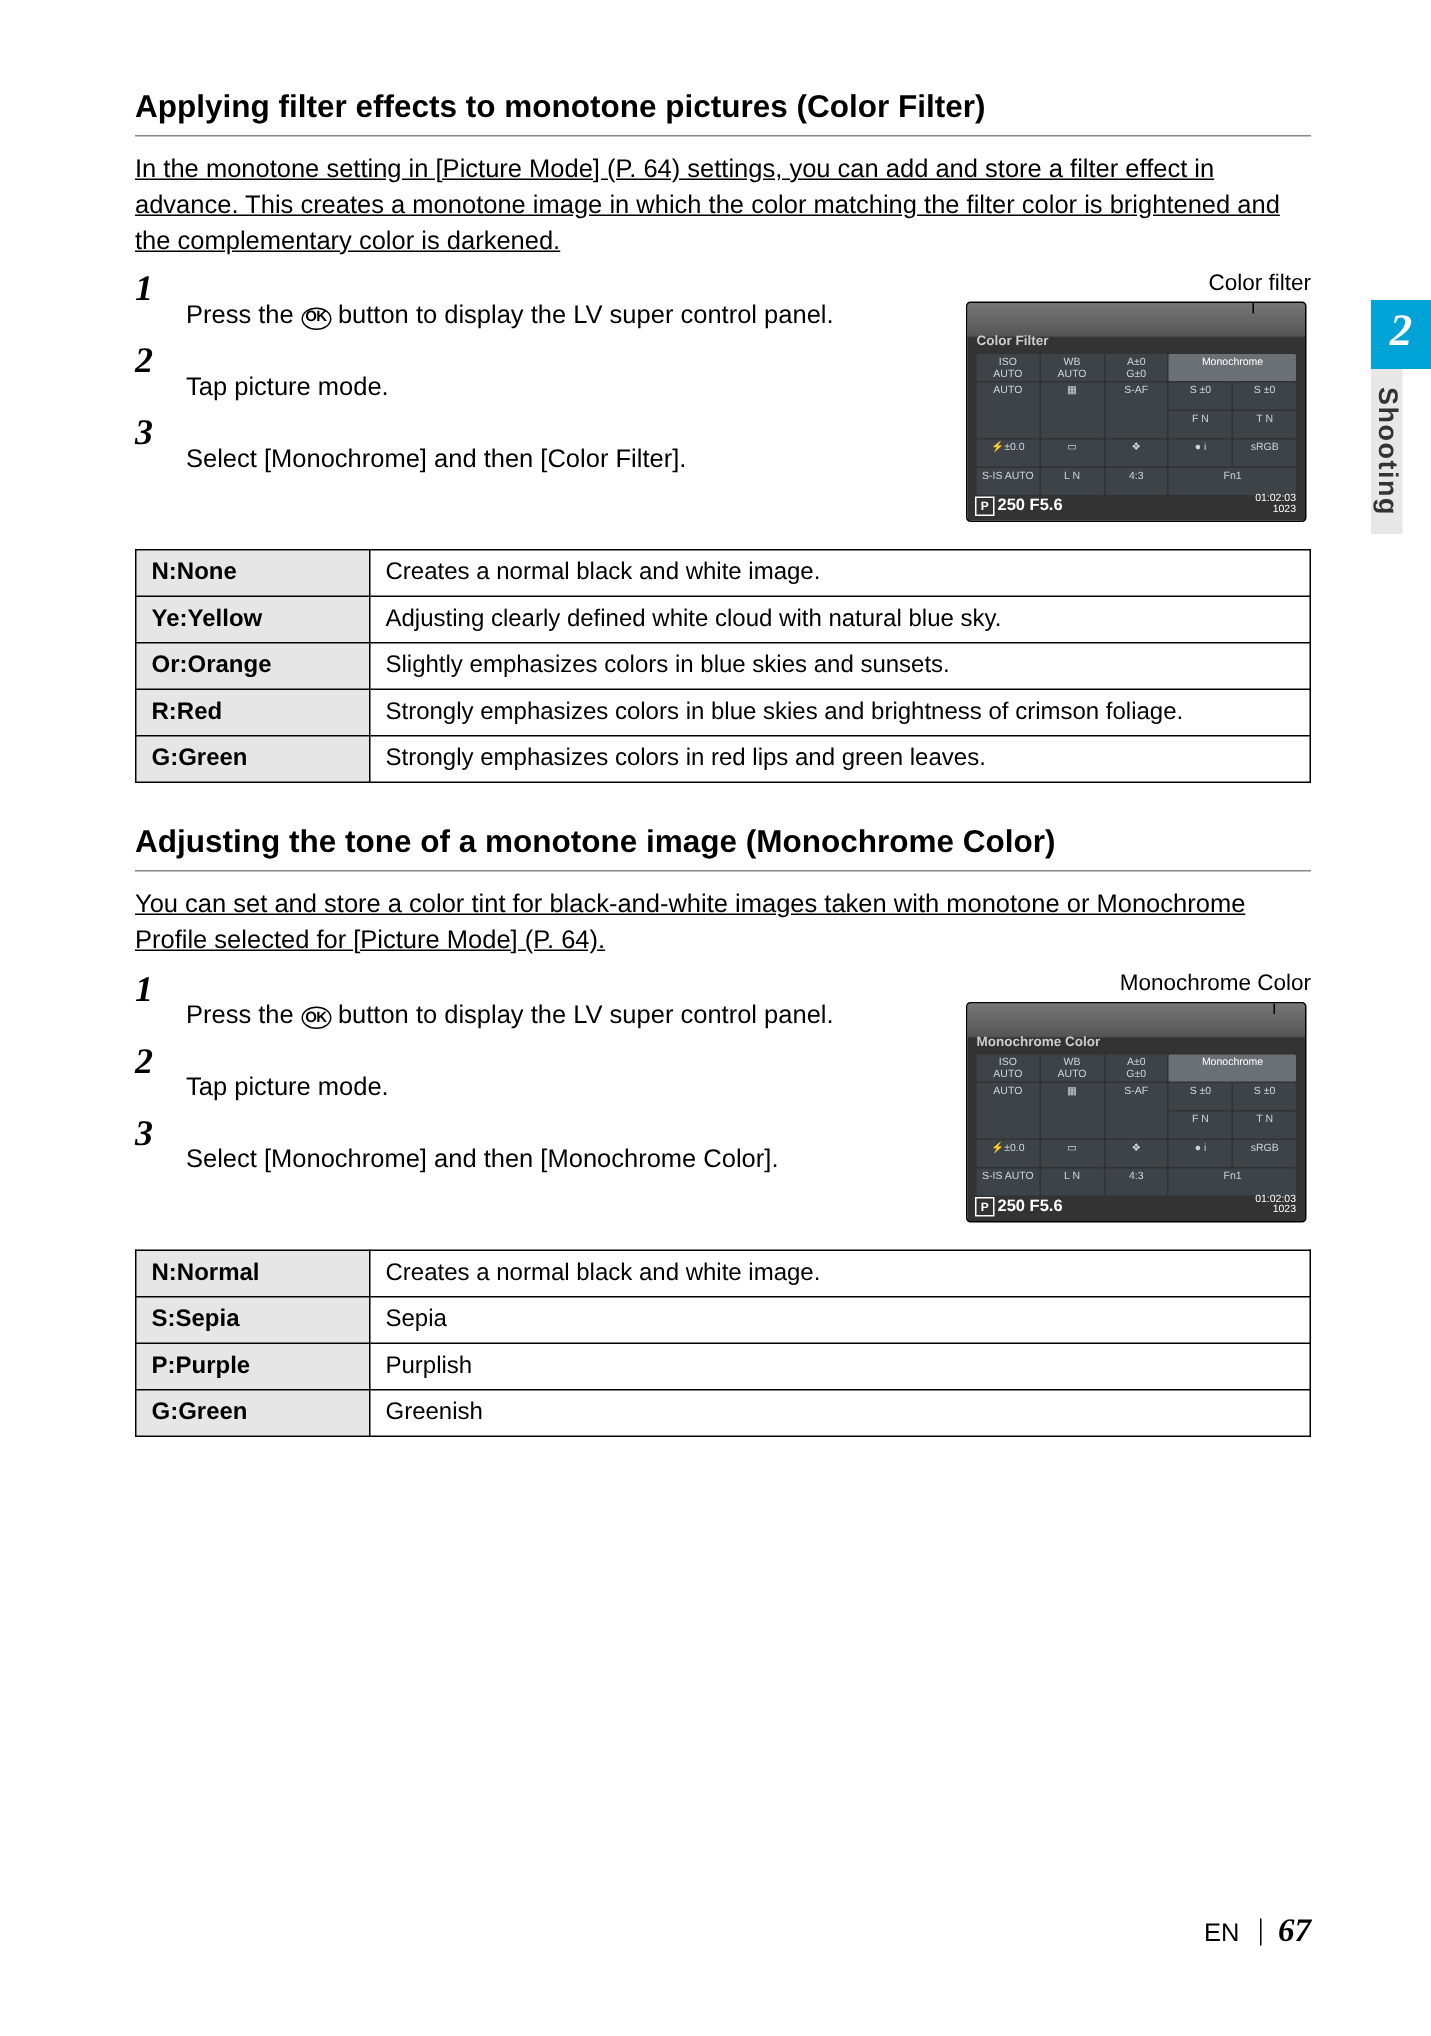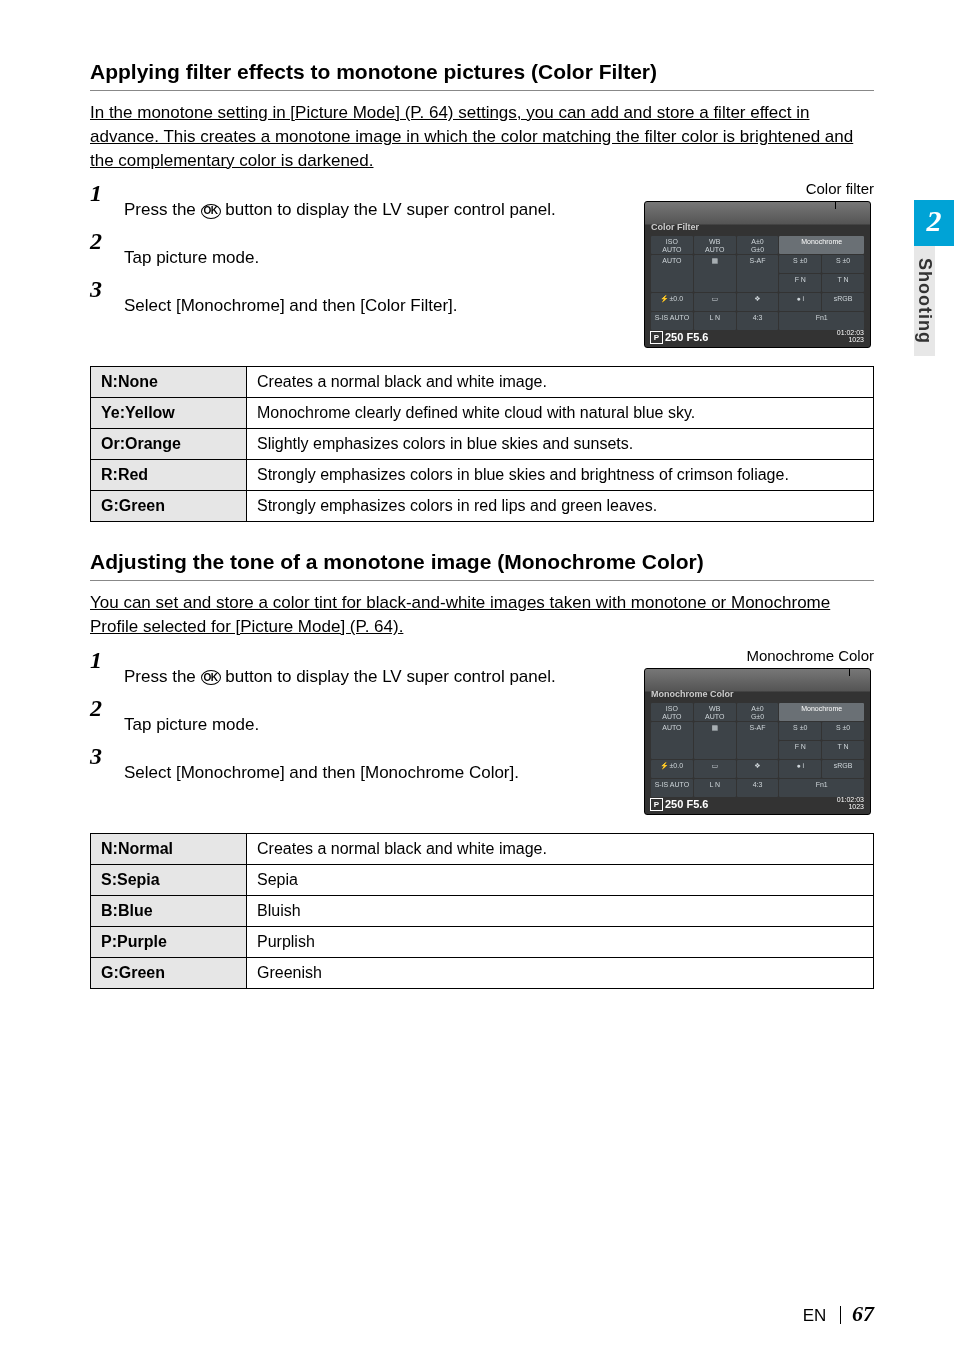--- a/index.html
+++ b/index.html
@@ -195,21 +195,21 @@
     writing-mode: vertical-rl;
     font-weight: bold;
     font-size: 18px;
     padding: 12px 0;
     color: #333;
     letter-spacing: 1px;
   }
 
   .footer {
     position: absolute;
-    bottom: 30px;
+    bottom: 57px;
     right: 80px;
     font-size: 17px;
   }
   .footer .lang { margin-right: 8px; }
   .footer .pnum { font-style: italic; font-weight: bold; font-size: 22px; font-family:"Times New Roman", serif;}
   .sep { display:inline-block; width:1px; height:18px; background:#000; vertical-align:-3px; margin:0 6px;}
 </style>
 </head>
 <body>
 
@@ -275,21 +275,21 @@
   </div>
 
   <table class="spec">
     <tbody id="tbl1">
         <tr>
           <td class="label">N:None</td>
           <td>Creates a normal black and white image.</td>
         </tr>
         <tr>
           <td class="label">Ye:Yellow</td>
-          <td>Monochrome clearly defined white cloud with natural blue sky.</td>
+          <td>Adjusting clearly defined white cloud with natural blue sky.</td>
         </tr>
         <tr>
           <td class="label">Or:Orange</td>
           <td>Slightly emphasizes colors in blue skies and sunsets.</td>
         </tr>
         <tr>
           <td class="label">R:Red</td>
           <td>Strongly emphasizes colors in blue skies and brightness of crimson foliage.</td>
         </tr>
         <tr>
@@ -357,24 +357,20 @@
     <tbody id="tbl2">
         <tr>
           <td class="label">N:Normal</td>
           <td>Creates a normal black and white image.</td>
         </tr>
         <tr>
           <td class="label">S:Sepia</td>
           <td>Sepia</td>
         </tr>
         <tr>
-          <td class="label">B:Blue</td>
-          <td>Bluish</td>
-        </tr>
-        <tr>
           <td class="label">P:Purple</td>
           <td>Purplish</td>
         </tr>
         <tr>
           <td class="label">G:Green</td>
           <td>Greenish</td>
         </tr>
       </tbody>
   </table>
 

